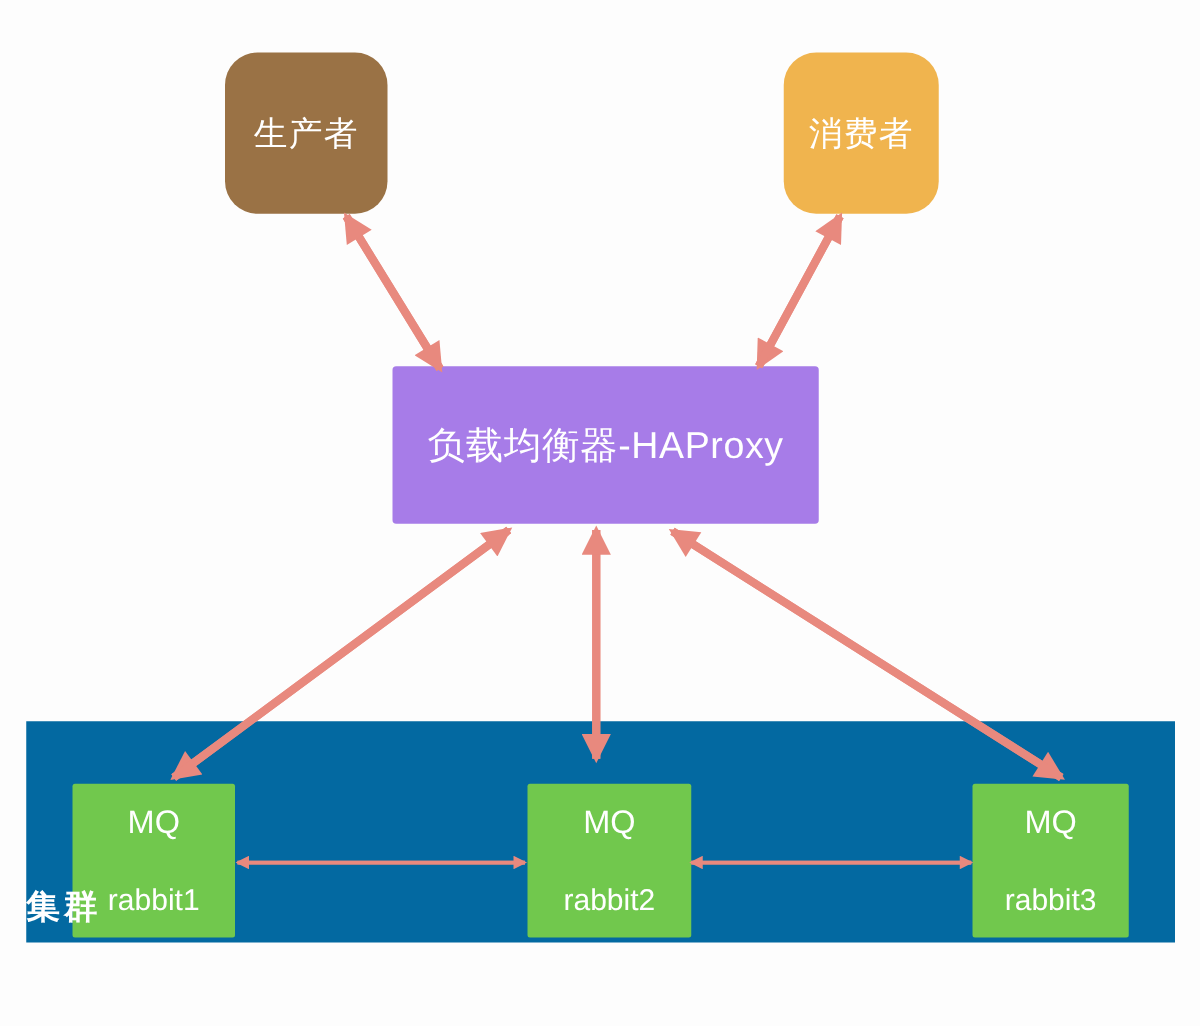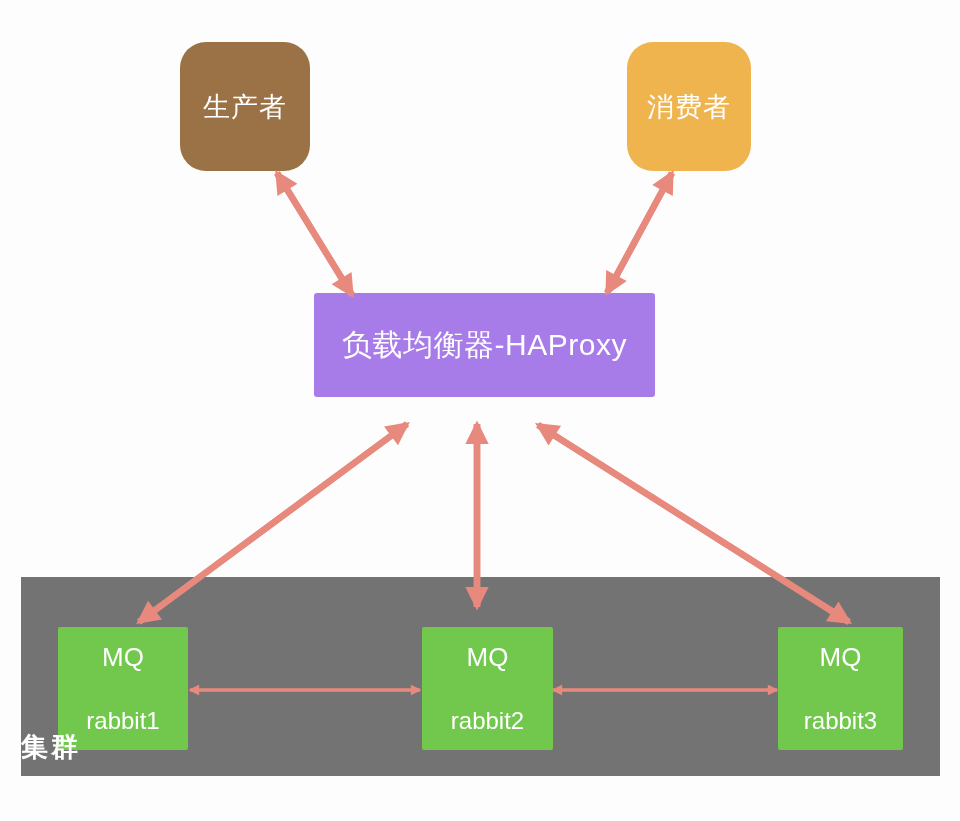--- a/index.html
+++ b/index.html
@@ -18,27 +18,27 @@
   }
   .producer{
     left:180px;top:42px;width:130px;height:129px;
     background:#9a7245;border-radius:26px;font-size:27px;
   }
   .consumer{
     left:627px;top:42px;width:124px;height:129px;
     background:#f0b44e;border-radius:26px;font-size:27px;
   }
   .haproxy{
-    left:314px;top:293px;width:341px;height:104px;
+    left:314px;top:293px;width:341px;height:126px;
     background:#a77ce8;border-radius:3px;font-size:30px;
     letter-spacing:0.5px;
   }
   .cluster{
-    position:absolute;left:21px;top:577px;width:919px;height:199px;
-    background:#737373;
+    position:absolute;left:21px;top:577px;width:919px;height:177px;
+    background:#0369a1;
   }
   .mq{
     position:absolute;top:50px;height:123px;
     background:#71c84d;border-radius:2px;
     color:#ffffff;
     display:flex;flex-direction:column;align-items:center;justify-content:space-between;
     padding:15px 0;box-sizing:border-box;
   }
   .mq1{left:37px;width:130px;}
   .mq2{left:401px;width:131px;}

